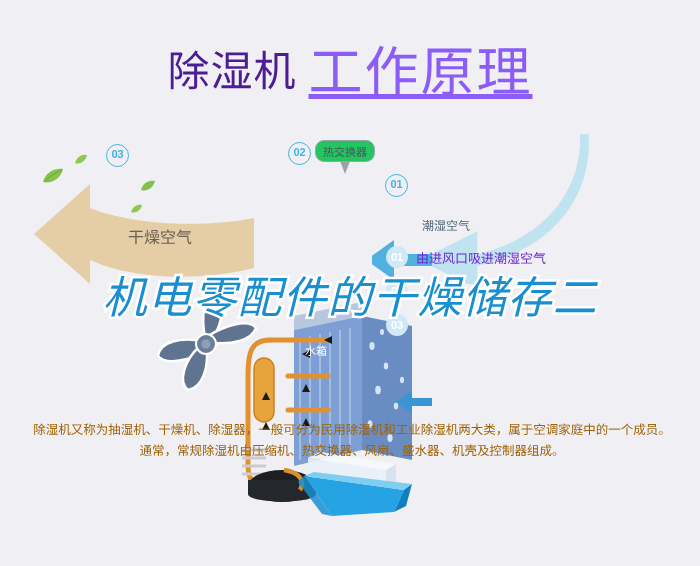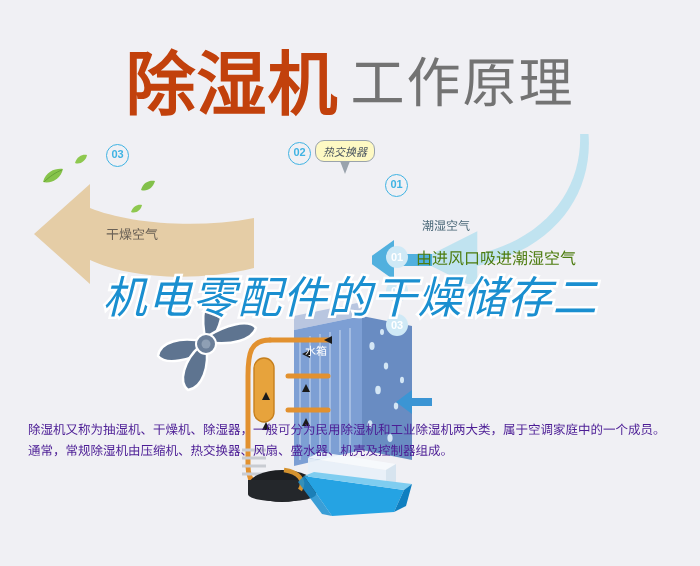--- a/index.html
+++ b/index.html
@@ -12,26 +12,26 @@
     position:relative;
   }
   .page{position:relative;width:700px;height:566px;background:#f0f0f4;}
 
   
   .title-wrap{
     position:absolute;left:0;top:28px;width:700px;
     text-align:center;white-space:nowrap;
   }
   .title-a{
-    font-size:70px;font-weight:bold;color:#c2410c;
+    font-size:42px;font-weight:normal;color:#4c1d95;
     letter-spacing:1px;vertical-align:middle;
   }
   .title-b{
-    font-size:54px;font-weight:500;color:#737373;
-    letter-spacing:2px;margin-left:12px;vertical-align:middle;
+    font-size:54px;font-weight:500;color:#8b5cf6;
+    letter-spacing:2px;margin-left:12px;vertical-align:middle;text-decoration:underline;
   }
 
   
   .stage{position:absolute;left:0;top:128px;width:700px;height:262px;}
 
   
   .dry-arrow{position:absolute;left:28px;top:28px;width:230px;height:130px;}
 
   
   .humid-arrow{position:absolute;left:372px;top:6px;width:230px;height:150px;}
@@ -42,72 +42,72 @@
   .fan{position:absolute;left:150px;top:162px;width:112px;height:110px;}
 
   
   .machine{position:absolute;left:236px;top:152px;width:200px;height:236px;}
 
   
   .lbl{
     position:absolute;color:#5c6670;font-size:11px;
     white-space:nowrap;font-family:"Liberation Sans",sans-serif;
   }
-  .lbl-dry{left:106px;top:96px;color:#6b6257;font-size:13px;}
+  .lbl-dry{left:128px;top:96px;color:#6b6257;font-size:16px;}
   .lbl-humid{left:422px;top:88px;color:#4b6878;font-size:12px;text-align:center;}
   .lbl-tank{left:305px;top:214px;color:#ffffff;font-size:11px;}
 
   .numdot{
     position:absolute;width:21px;height:21px;border-radius:50%;
     border:1.6px solid #3fb3e3;color:#3fb3e3;background:transparent;
     font-size:11px;line-height:19px;text-align:center;font-weight:bold;
     font-family:"Liberation Sans",sans-serif;
   }
   .nd-03{left:106px;top:16px;}
   .nd-02{left:288px;top:14px;}
   .nd-01{left:385px;top:46px;}
 
   .callout{
     position:absolute;left:315px;top:12px;
     padding:2px 7px;border:1.4px solid #9aa3ac;border-radius:9px;
-    background:#fef9c3;color:#4a5560;font-size:11px;white-space:nowrap;font-style:italic;
+    background:#22c55e;color:#4a5560;font-size:11px;white-space:nowrap;
   }
   .callout:after{
     content:"";position:absolute;left:24px;bottom:-13px;
     width:0;height:0;border-left:5px solid transparent;
     border-right:5px solid transparent;border-top:13px solid #9aa3ac;
   }
 
   
   .legend{position:absolute;left:386px;top:240px;width:310px;}
   .legend-row{display:flex;align-items:center;height:34px;}
   .badge{
     width:22px;height:22px;border-radius:50%;
     background:#cfe9f6;color:#ffffff;font-size:11px;font-weight:bold;
     line-height:22px;text-align:center;flex:0 0 22px;margin-right:8px;
     font-family:"Liberation Sans",sans-serif;
   }
-  .legend-text{font-size:16px;color:#4d7c0f;white-space:nowrap;}
+  .legend-text{font-size:13px;color:#6d28d9;white-space:nowrap;}
 
   
   .overlay-title{
     position:absolute;left:50%;top:262px;transform:translateX(-50%);
     font-size:44px;font-weight:normal;font-style:italic;
     color:#1a8fd0;white-space:nowrap;letter-spacing:1px;
     -webkit-text-stroke:5px #ffffff;
     paint-order:stroke fill;
     text-shadow:0 0 0 #fff;
     z-index:40;
   }
 
   
   .body-copy{position:absolute;left:28px;top:420px;width:648px;}
   .para{
-    font-size:12.5px;line-height:21px;color:#4c1d95;
-    margin:0 0 14px 0;text-align:left;
+    font-size:12.5px;line-height:21px;color:#a16207;
+    margin:0 0 14px 0;text-align:center;
   }
 </style>
 </head>
 <body>
 
 <div class="page">
 
   <div class="title-wrap">
     <span class="title-a">除湿机</span><span class="title-b">工作原理</span>
   </div>

